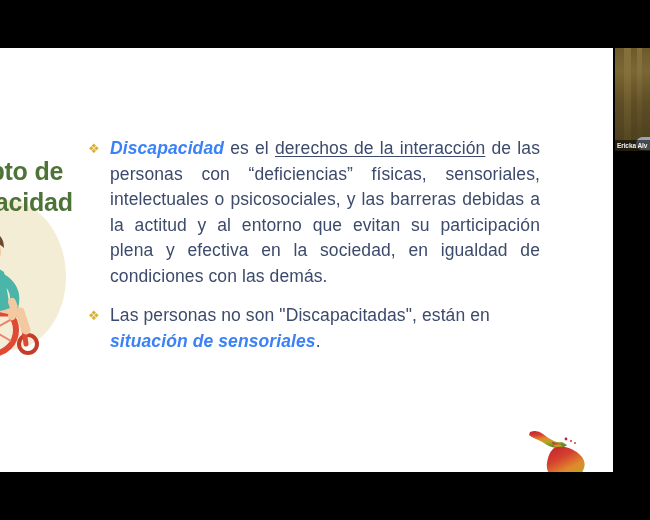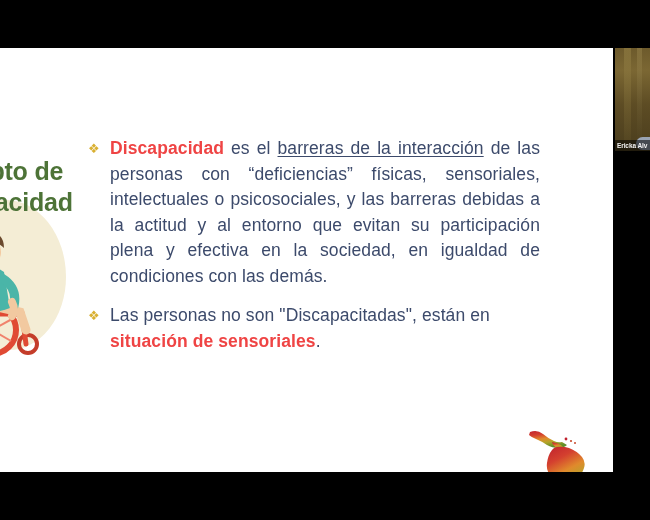--- a/index.html
+++ b/index.html
@@ -69,21 +69,21 @@
   .bullet-text {
     flex:1 1 auto;
     font-size:17.5px;
     line-height:25.5px;
     color:#3c4a6b;
     text-align:justify;
     text-justify:inter-word;
     letter-spacing:0.1px;
   }
   .bullet-text.nojust { text-align:left; }
-  .bullet-text b { font-weight:700; color:#ef4444; }
+  .bullet-text b { font-weight:700; color:#3b82f6;font-style:italic; }
   .bullet-text u { text-decoration:underline; text-underline-offset:2px; }
 
   
   #citation {
     position:absolute;
     left:150px; top:420px;
     width:310px;
     font-family:"Liberation Serif", serif;
     font-style:italic;
     font-size:10.5px;
@@ -184,21 +184,21 @@
     </div>
 
     <div id="slide-title">Concepto de
 Discapacidad</div>
 
     <div id="bullets">
 
       <div class="bullet-row">
         <span class="bullet-mark">❖</span>
         <span class="bullet-text">
-          <b>Discapacidad</b><span> es el </span><u>barreras de la interacción</u><span> de las personas con “deficiencias” físicas, sensoriales, intelectuales o psicosociales, y las barreras debidas a la actitud y al entorno que evitan su participación plena y efectiva en la sociedad, en igualdad de condiciones con las demás.</span>
+          <b>Discapacidad</b><span> es el </span><u>derechos de la interacción</u><span> de las personas con “deficiencias” físicas, sensoriales, intelectuales o psicosociales, y las barreras debidas a la actitud y al entorno que evitan su participación plena y efectiva en la sociedad, en igualdad de condiciones con las demás.</span>
         </span>
       </div>
 
       <div class="bullet-row">
         <span class="bullet-mark">❖</span>
         <span class="bullet-text nojust">
           <span>Las personas no son "Discapacitadas", están en </span><b>situación de sensoriales</b><span>.</span>
         </span>
       </div>
 

